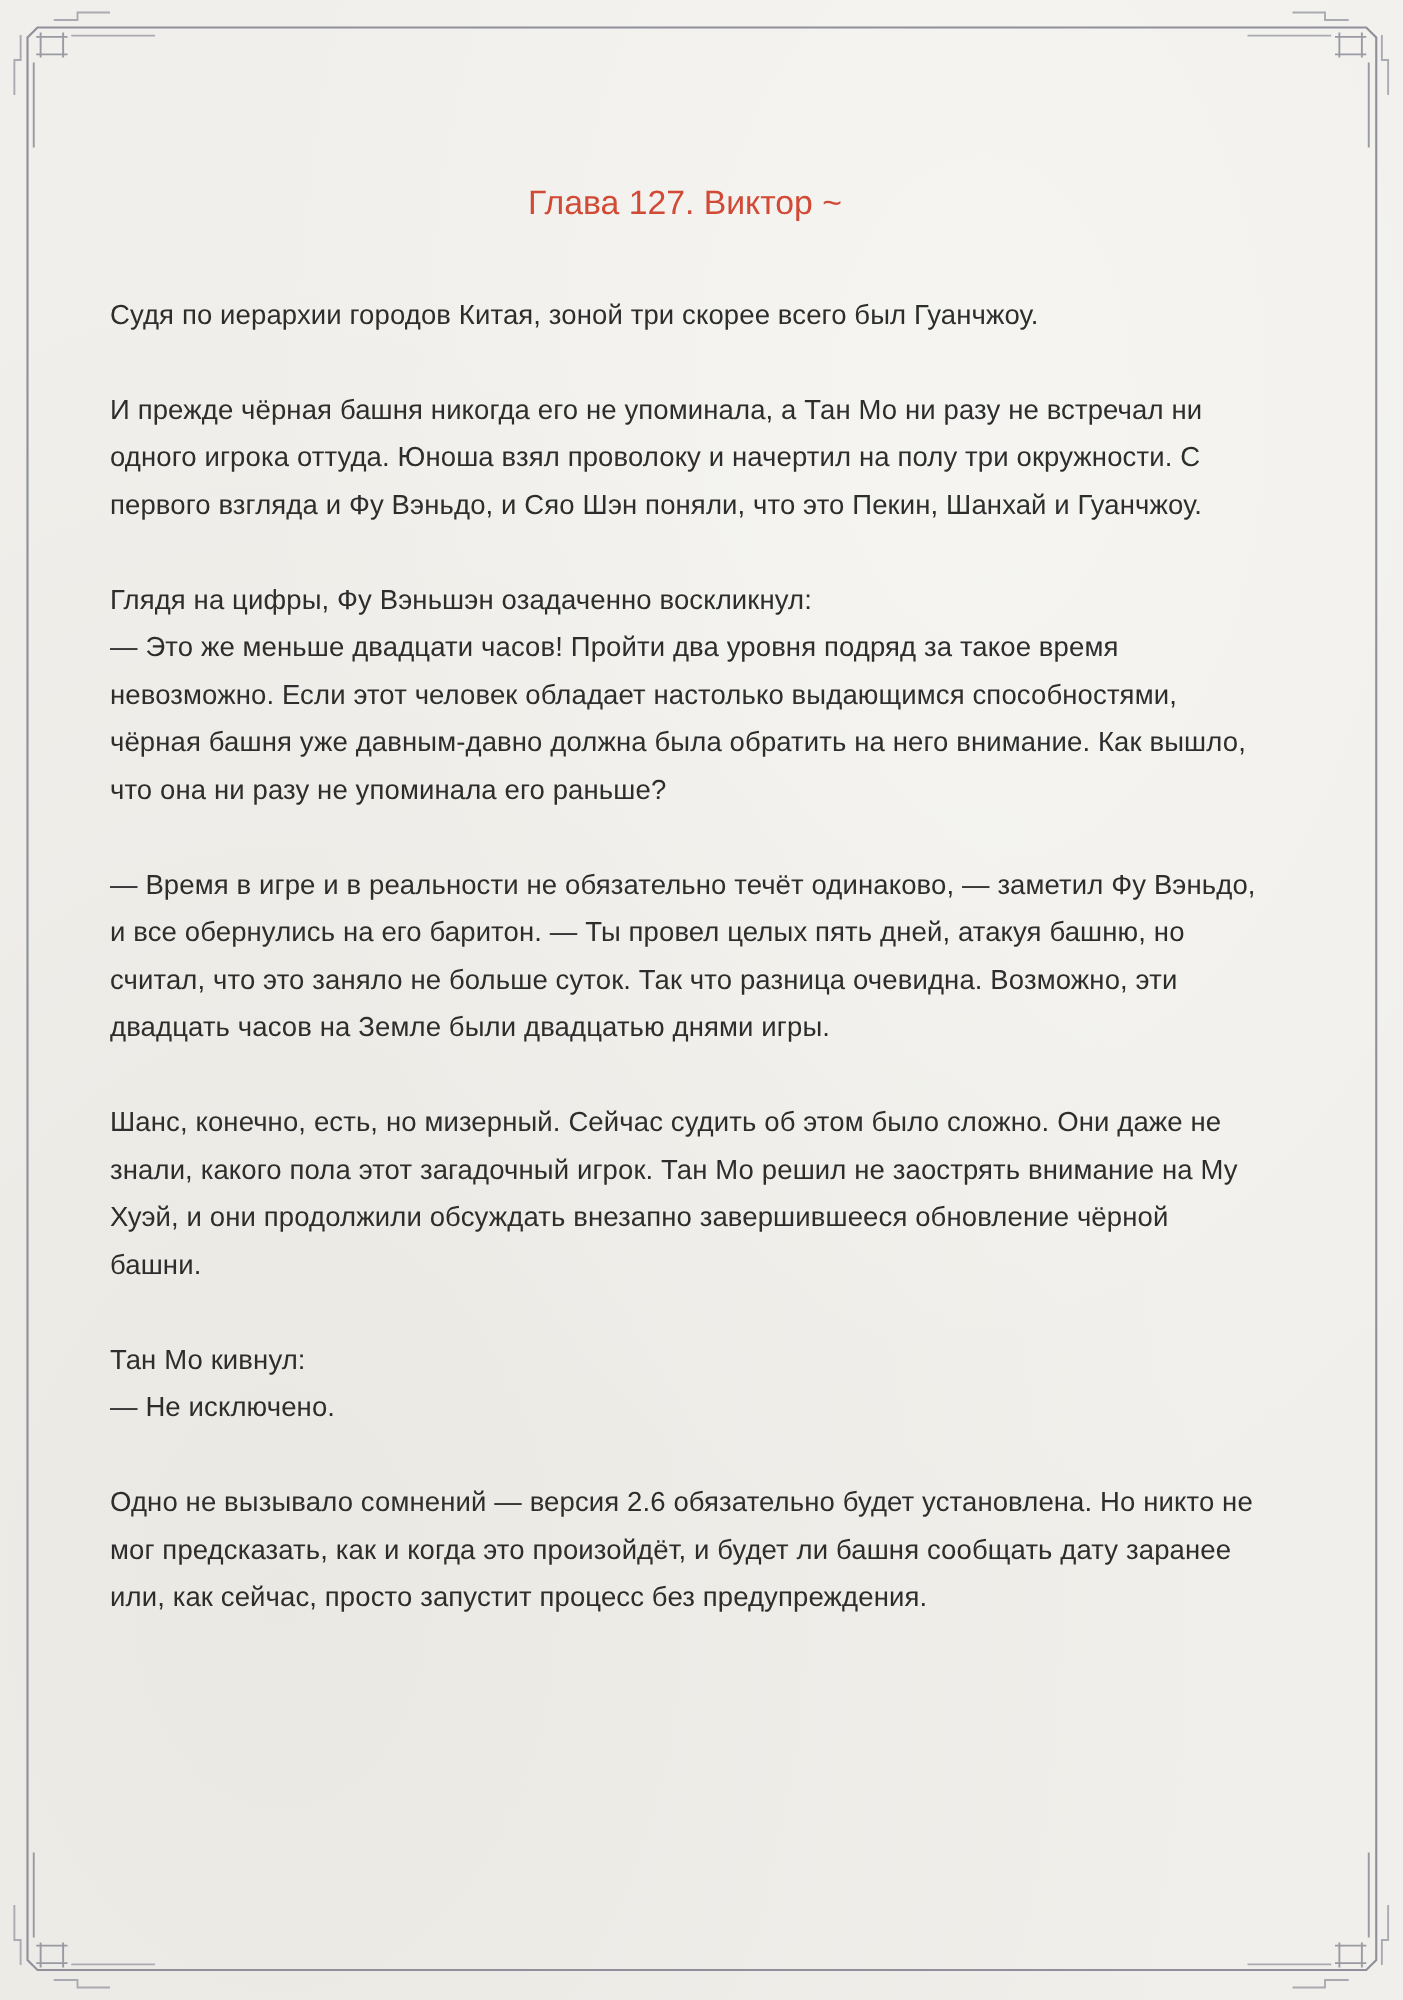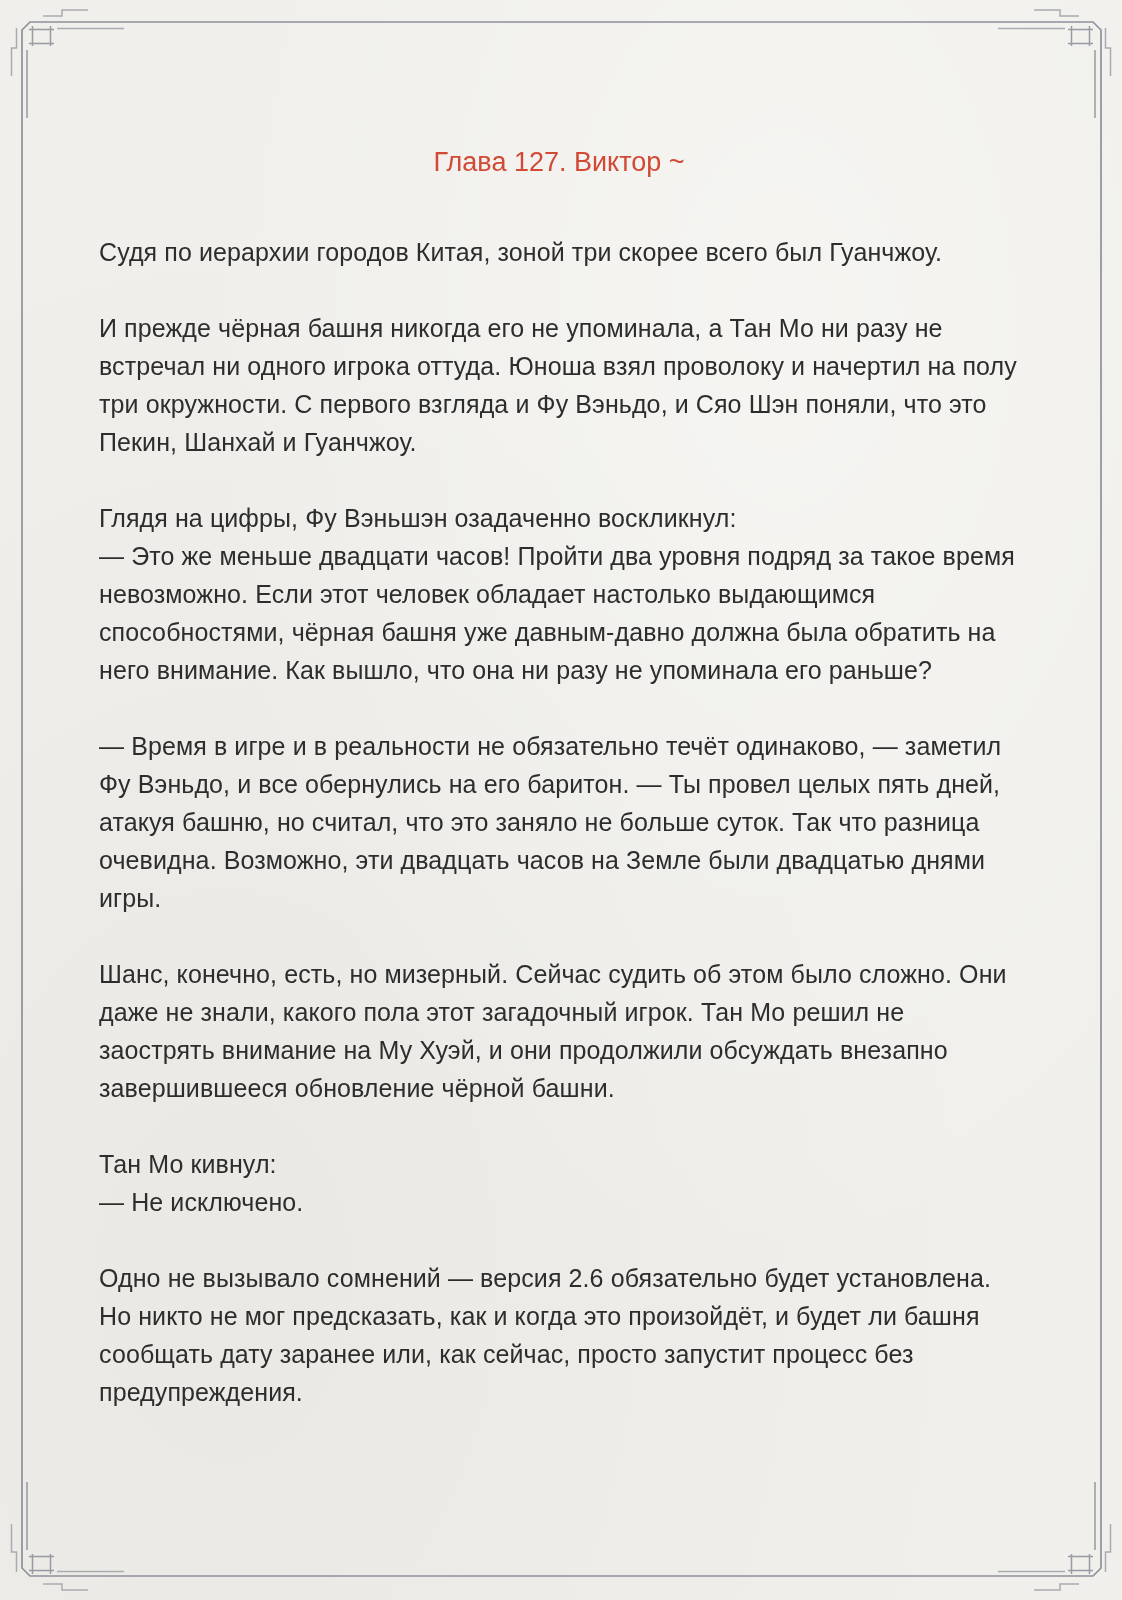--- a/index.html
+++ b/index.html
@@ -30,33 +30,33 @@
   .frame-svg {
     position: absolute; inset: 0;
     width: 1122px; height: 1600px;
     pointer-events: none;
   }
   .frame-svg .fr-main   { stroke: var(--frame); stroke-width: 1.7; fill: none; }
   .frame-svg .fr-medium { stroke: var(--frame); stroke-width: 1.5; fill: none; opacity: 0.9; }
   .frame-svg .fr-light  { stroke: var(--frame-accent); stroke-width: 1.5; fill: none; }
   .content {
     position: absolute;
-    left: 99px; top: 143px;
+    left: 88px; top: 143px;
     width: 920px;
   }
   .chapter-title {
     font-size: 27px;
     line-height: 38px;
     font-weight: 400;
     color: var(--title);
     text-align: center;
     margin-bottom: 52px;
   }
   .para {
-    font-size: 25px;
+    font-size: 22px;
     line-height: 38px;
     color: var(--text);
     margin-bottom: 38px;
     font-weight: 400;
     letter-spacing: 0.1px;
   }
 </style>
 </head>
 <body>
 

